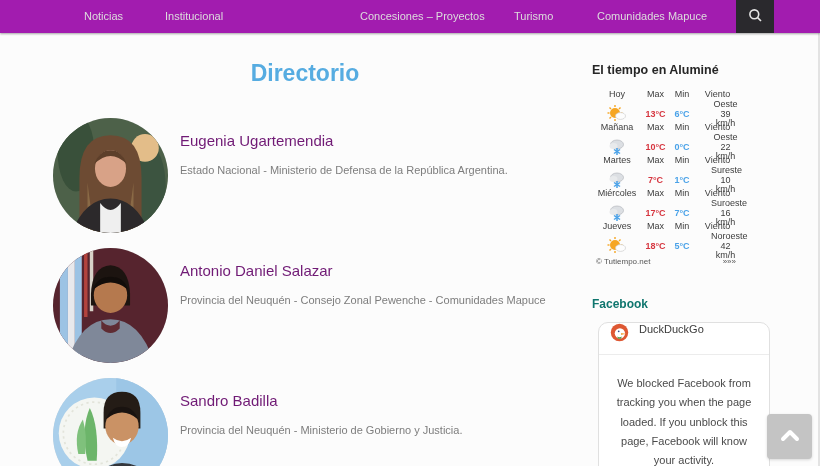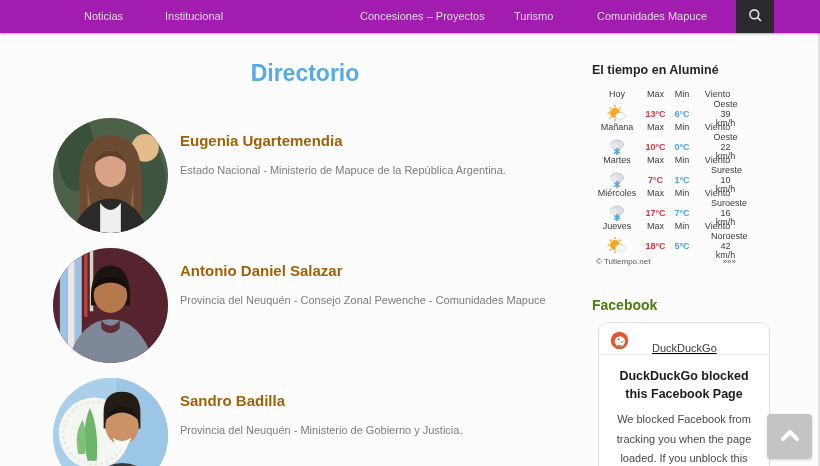--- a/index.html
+++ b/index.html
@@ -34,21 +34,21 @@
   }
   .entry { position:absolute; left:53px; width:520px; height:120px; }
   .e0{top:118px}.e1{top:248px}.e2{top:378px}
   .avatar {
     position:absolute; left:0; top:0; width:115px; height:115px;
     border-radius:50%; overflow:hidden; background:#d8d8d8; cursor:pointer;
   }
   .avatar svg { display:block; width:115px; height:115px; }
   .entry .info { position:absolute; left:127px; top:14px; width:390px; }
   .entry .name {
-    display:inline-block; font-size:15px; font-weight:bold; color:#a16207;
+    display:inline-block; font-size:15px; font-weight:normal; color:#701a75;
     text-decoration:none; cursor:pointer;
   }
   .entry .desc { margin-top:14px; font-size:11px; color:#7d7d7d; }
 
   
   .weather-title {
     position:absolute; left:592px; top:63px;
     font-size:12.5px; font-weight:bold; color:#262626;
   }
   .wtable { position:absolute; left:592px; top:88px; width:146px; }
@@ -68,29 +68,29 @@
   .wfoot {
     position:absolute; left:596px; top:257px; width:140px;
     display:flex; justify-content:space-between;
     font-size:8px; color:#555;
   }
   .wfoot a { color:#555; text-decoration:none; cursor:pointer; }
 
   
   .fb-title {
     position:absolute; left:592px; top:297px;
-    font-size:14px; font-weight:bold; color:#4d7c0f;
+    font-size:12px; font-weight:bold; color:#0f766e;
   }
   .fb-card {
     position:absolute; left:598px; top:322px; width:172px; height:160px;
     background:#fff; border:1px solid #e0e0e0; border-radius:10px;
   }
   .fb-head {
-    height:32px; display:flex; align-items:flex-end; gap:23px;
-    padding-left:11px; border-bottom:1px solid #ececec;text-decoration:underline;
+    height:32px; display:flex; align-items:flex-start; gap:10px;
+    padding-left:11px; border-bottom:1px solid #ececec;
   }
   .fb-brand { font-size:11px; color:#3a3a3a; }
   .fb-body { padding:12px 10px 0 10px; text-align:center; }
   .fb-heading { font-size:12.5px; font-weight:bold; color:#1c1c1c; line-height:1.45; }
   .fb-text { margin-top:7px; font-size:11px; color:#4a4a4a; line-height:1.75; }
 
   
   .scroll-top {
     position:absolute; left:767px; top:414px; width:45px; height:45px;
     background:#c4c4c4; border:none; border-radius:4px; cursor:pointer;
@@ -137,21 +137,21 @@
       <path d="M30 100 L30 56 Q33 80 36 100 Z" fill="#8a6a46"></path>
       <path d="M70 100 L70 56 Q67 80 64 100 Z" fill="#8a6a46"></path>
       <ellipse cx="50" cy="44" rx="13.5" ry="16" fill="#d8a287"></ellipse>
       <path d="M36 40 Q50 26 64 40 Q60 28 50 28 Q40 28 36 40 Z" fill="#5d3f2a"></path>
       <path d="M16 100 Q28 70 50 70 Q72 70 84 100 Z" fill="#2c292b"></path>
       <path d="M41 74 Q50 86 59 74 L59 100 L41 100 Z" fill="#efefef"></path>
     </svg>
   </div>
   <div class="info">
     <a class="name">Eugenia Ugartemendia</a>
-    <p class="desc">Estado Nacional - Ministerio de Mapuce de la República Argentina.</p>
+    <p class="desc">Estado Nacional - Ministerio de Defensa de la República Argentina.</p>
   </div>
 </article>
 
 <article class="entry e1">
   <div class="avatar">
     <svg viewBox="0 0 100 100">
       <rect width="100" height="100" fill="#56242e"></rect>
       <rect x="6" width="7" height="100" fill="#9cc3e4"></rect>
       <rect x="13" width="6" height="100" fill="#e9e9ec"></rect>
       <rect x="19" width="6" height="100" fill="#9cc3e4"></rect>
@@ -342,21 +342,20 @@
         <circle cx="12" cy="12" r="11" fill="#de5833"></circle>
         <circle cx="12.5" cy="13" r="6.5" fill="#fff"></circle>
         <circle cx="11" cy="10.5" r="1.1" fill="#2d4f8e"></circle>
         <path d="M14 12.5 L20 13.5 L14 15 Z" fill="#f2a33c"></path>
         <path d="M9 17 Q12 19 15 17 L14 19.5 Q12 20.5 10 19.5 Z" fill="#5b9e4d"></path>
       </svg>
     </span>
     <span class="fb-brand">DuckDuckGo</span>
   </div>
   <div class="fb-body">
-    <h4 class="fb-heading">DuckDuckGo blocked this Facebook Page</h4>
     <p class="fb-text"><span>We blocked Facebook from tracking you when the page loaded. If you unblock this page, Facebook will know your activity. </span></p>
   </div>
 </div>
 
 <button class="scroll-top">
   <span>
     <svg width="22" height="14" viewBox="0 0 22 14">
       <path d="M4 11 L11 4 L18 11" fill="none" stroke="#fff" stroke-width="4" stroke-linecap="round" stroke-linejoin="round"></path>
     </svg>
   </span>

